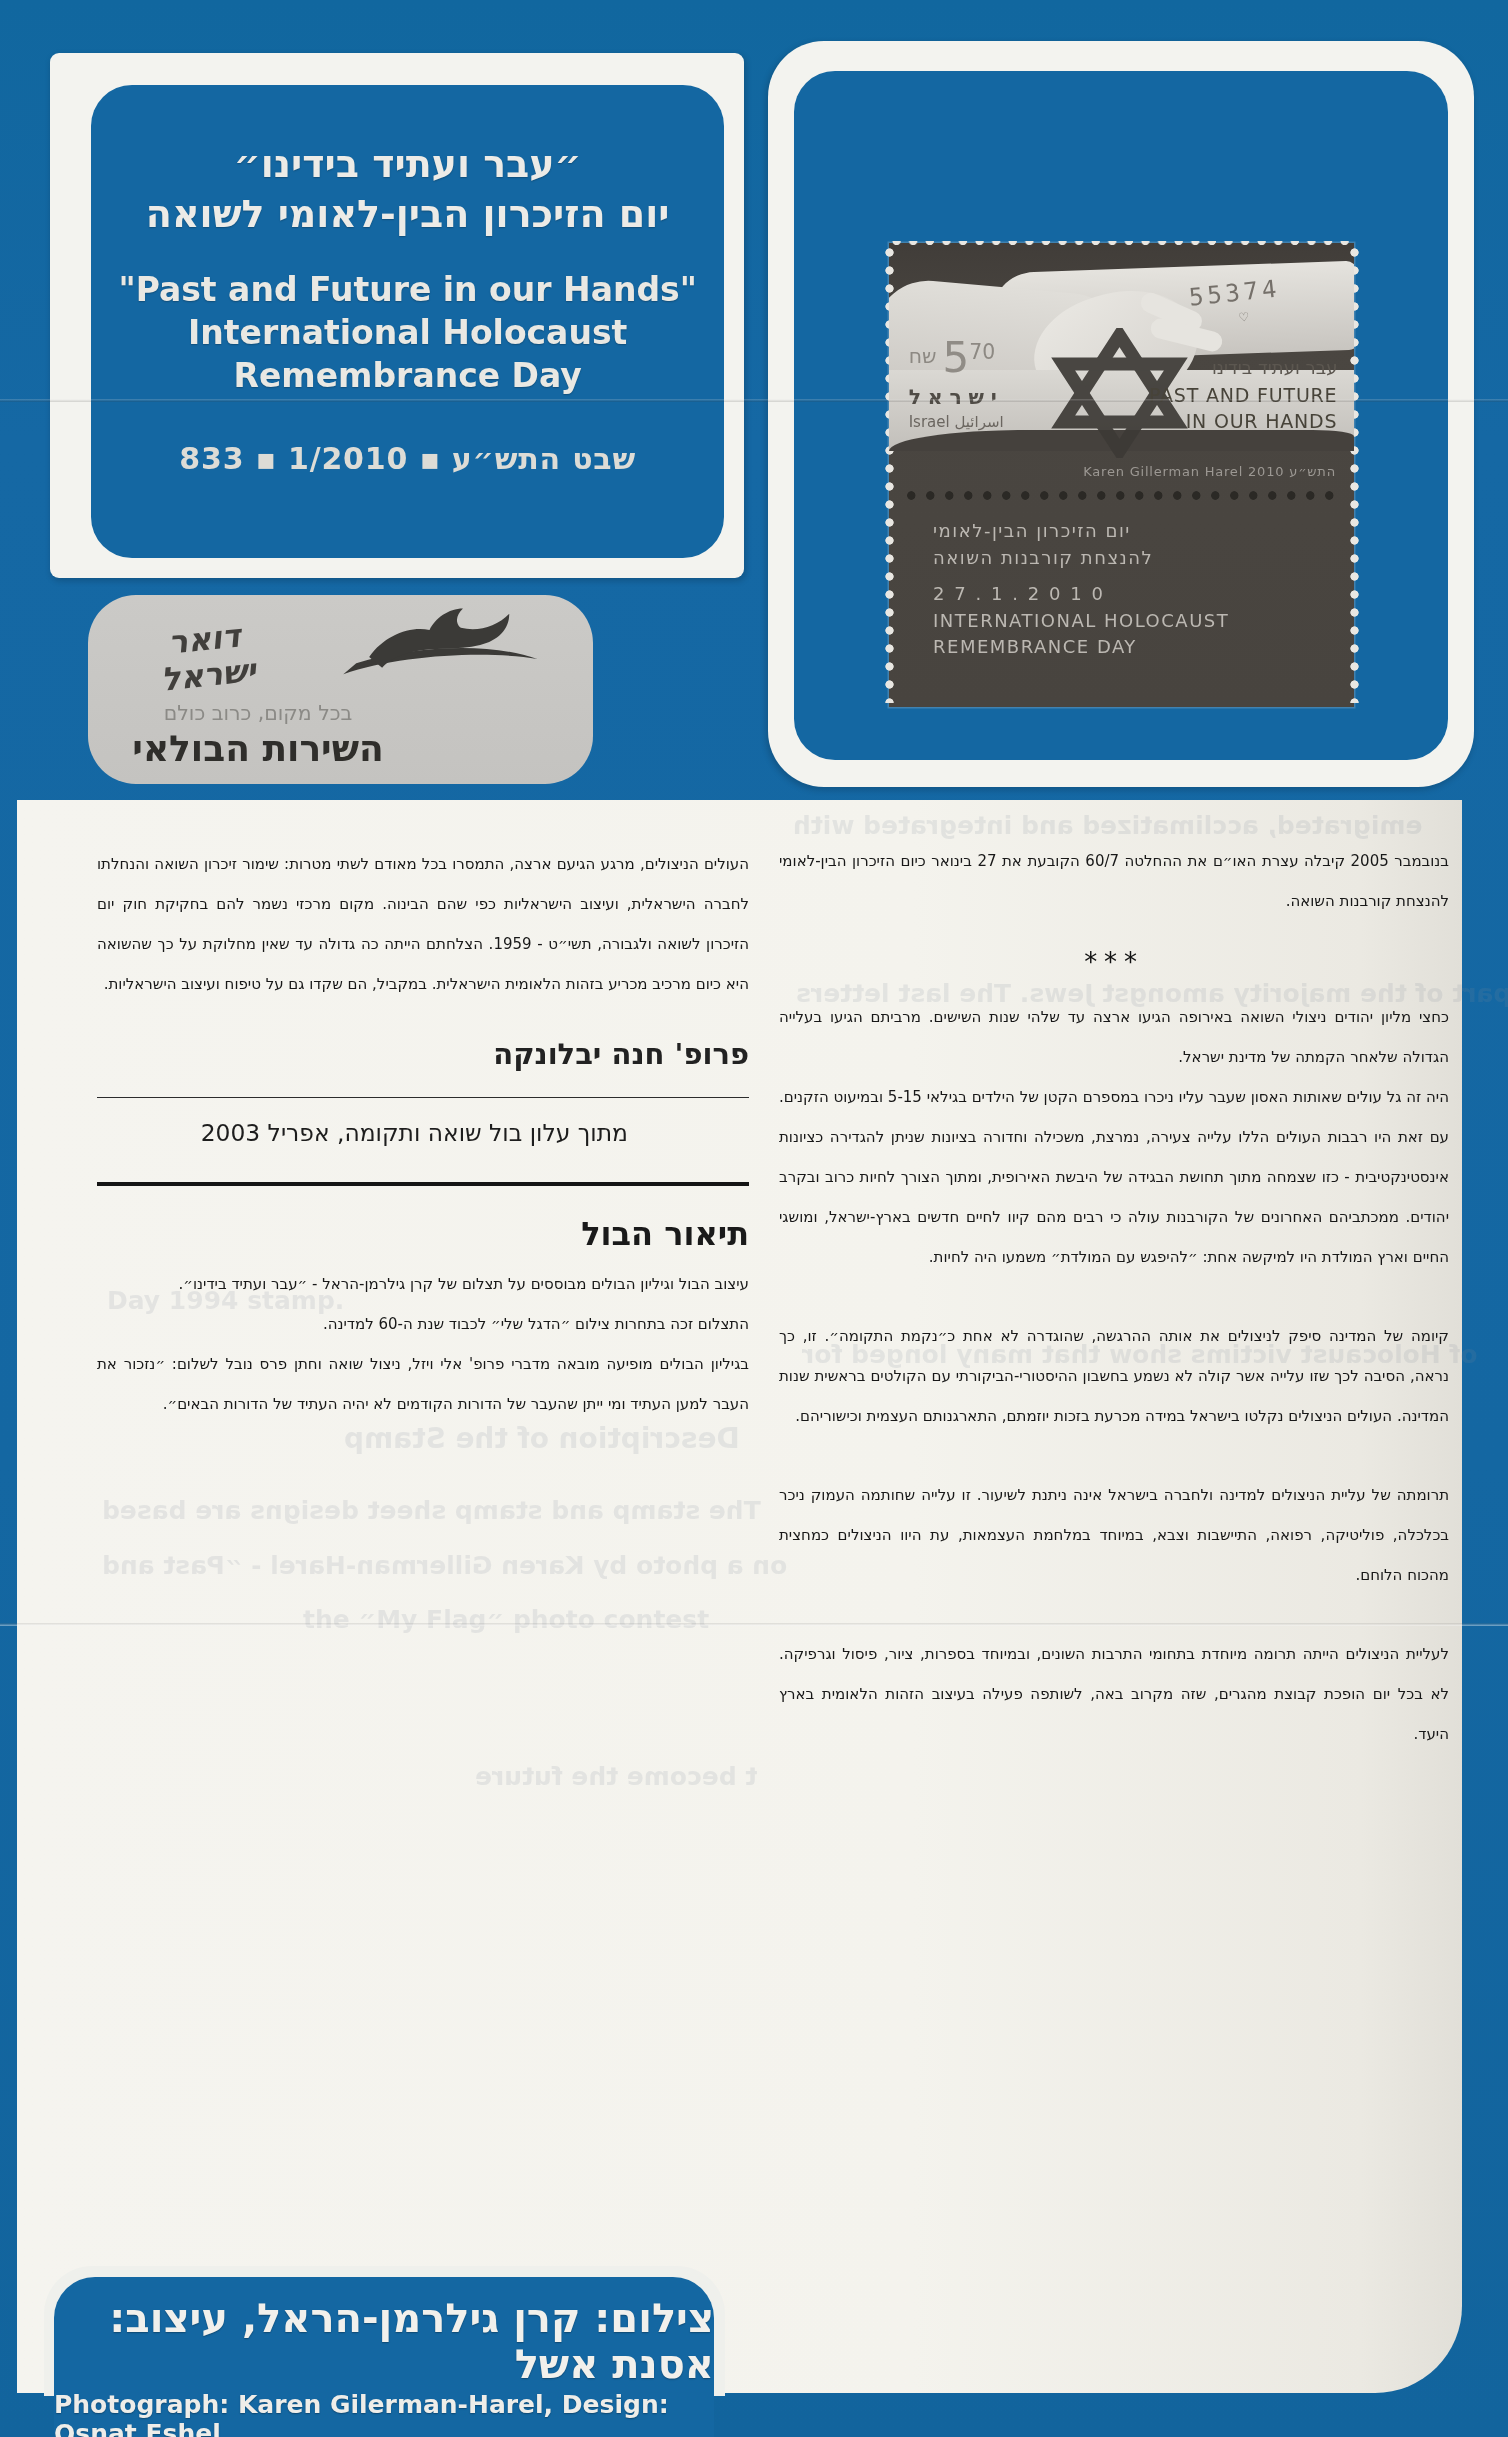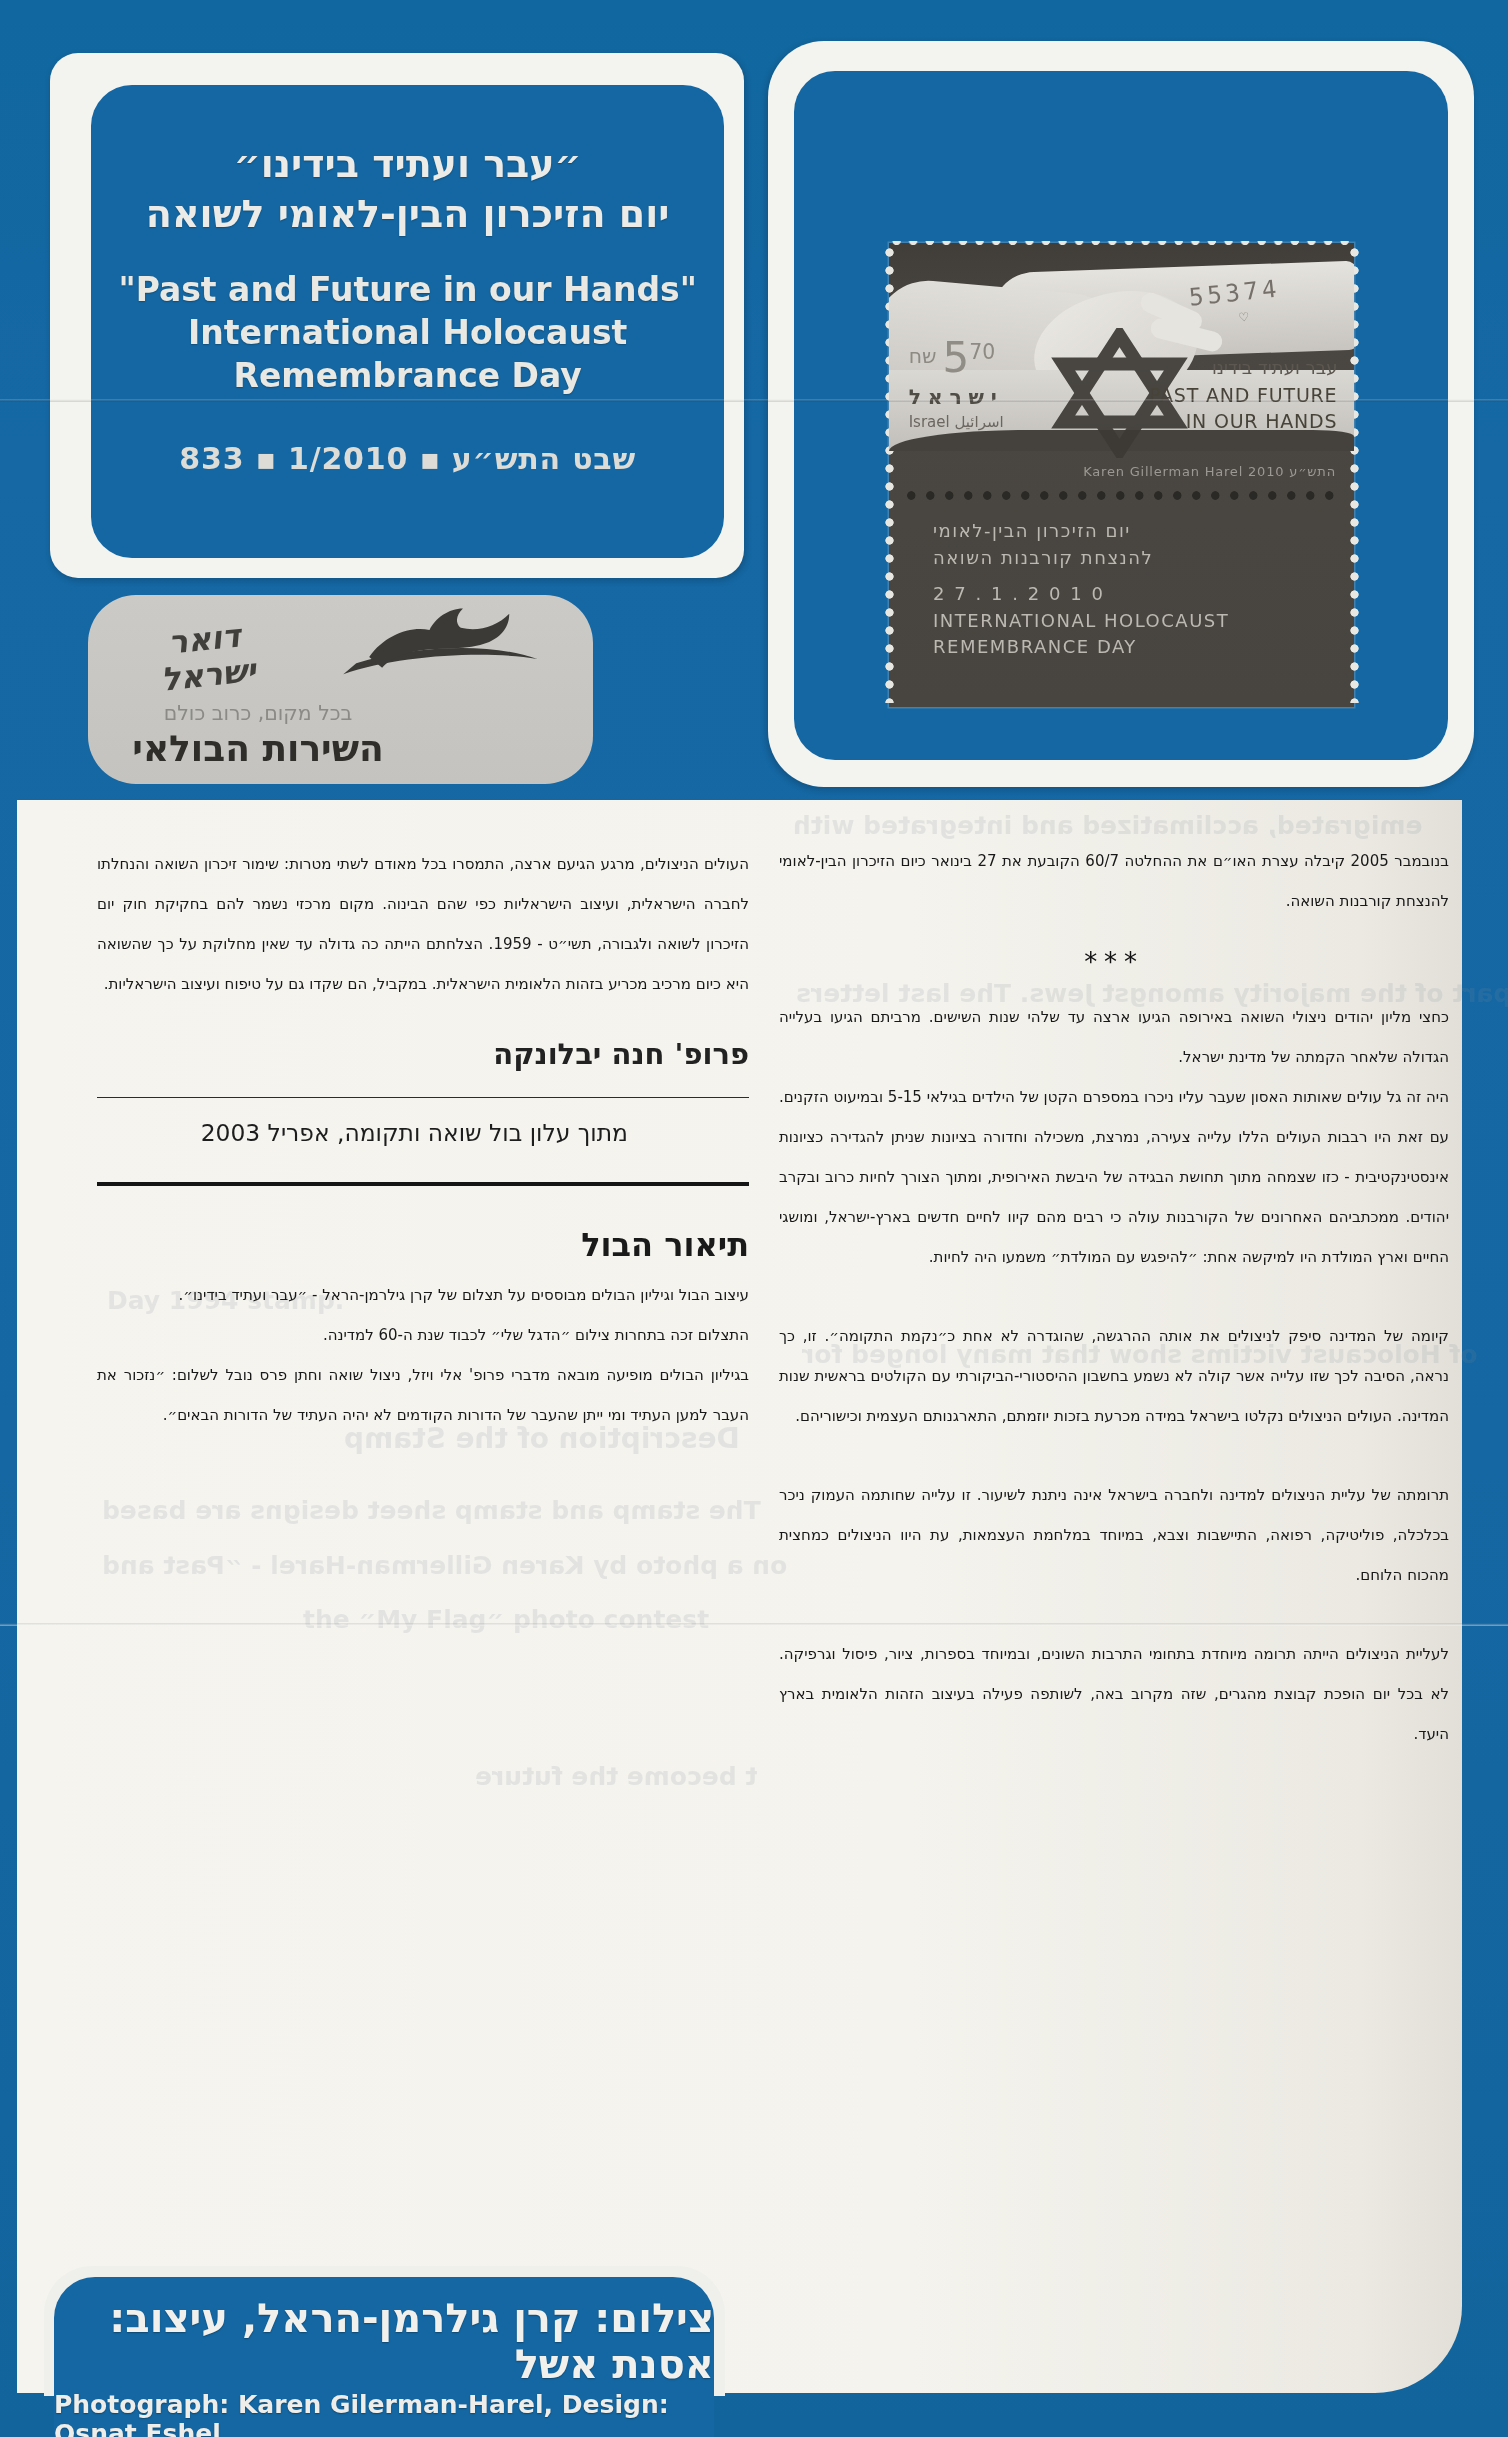--- a/index.html
+++ b/index.html
@@ -2,21 +2,21 @@
 <html style="font-size:12px"><head>
 <meta charset="utf-8">
 <style>
   html,body{margin:0;padding:0;background:#8e9aa4;}
   .page{position:relative;width:1509px;height:2438px;overflow:hidden;
         background:linear-gradient(180deg,#11679f 0%,#1568a4 18%,#1467a2 60%,#12649d 100%);
         font-family:"DejaVu Sans",sans-serif;}
 
   
   .frame-l{position:absolute;left:50px;top:53px;width:694px;height:525px;
-           background:#f3f3ef;border-radius:28px;box-shadow:1.5px 2.3px 6px rgba(0,0,0,.18);}
+           background:#f3f3ef;border-radius:9px;box-shadow:1.5px 2.3px 6px rgba(0,0,0,.18);}
   .inner-l{position:absolute;left:41px;top:32px;right:19.7px;bottom:19.7px;background:#1467a2;
            border-radius:41px;display:flex;flex-direction:column;align-items:center;padding-top:54px;box-sizing:border-box;}
   .heb-title{font-size:38px;font-weight:bold;line-height:50px;color:#ecebe7;direction:rtl;text-align:center;text-shadow:0 0.8px 1.5px rgba(0,0,0,.25);}
   .en-title{margin-top:29px;font-size:33px;font-weight:bold;line-height:43px;color:#e9e8e3;text-align:center;text-shadow:0 0.8px 1.5px rgba(0,0,0,.25);}
   .issue-line{margin-top:44px;font-size:30px;font-weight:bold;color:#dddcd6;direction:rtl;letter-spacing:0.8px;}
 
   
   .logo-panel{position:absolute;left:88px;top:595px;width:505px;height:189px;
               background:linear-gradient(180deg,#cbcac7,#c4c3c0);border-radius:48px;}
   .gazelle{position:absolute;left:223px;top:7.6px;width:250px;height:97px;}
@@ -81,21 +81,21 @@
   .col{position:absolute;direction:rtl;z-index:3;}
   .col-left{left:97px;top:844px;width:652px;}
   .col-right{left:779px;top:841px;width:670px;}
   .col p{font-size:15px;line-height:40px;text-align:justify;color:#181818;margin:0;}
   .stars{direction:ltr;text-align:center;font-size:26px;letter-spacing:6.8px;color:#111;margin:26px 0 19.7px;}
   .gap-lg{margin-top:39px !important;}
   .signature{margin-top:33px;font-size:29px;font-weight:bold;color:#222;}
   .rule-thin{margin:26px 0 0;border:none;border-top:1.5px solid #2c2c2c;width:100%;}
   .source-line{margin-top:21px;font-size:23.4px;color:#1d1d1d;padding-right:121px;}
   .rule-thick{margin:35px 0 0;border:none;border-top:4.5px solid #151515;width:100%;}
-  .section-title{margin-top:40px;font-size:32px;font-weight:bold;color:#1a1a1a;}
+  .section-title{margin-top:29px;font-size:32px;font-weight:bold;color:#1a1a1a;}
   .col-left .section-body{margin-top:10.6px;}
 
   
   .footer-white{position:absolute;left:44px;top:2266px;width:681px;height:130px;background:#eff0ec;border-radius:48px 48px 0 0;z-index:4;}
   .footer-blue{position:absolute;left:54px;top:2277px;width:660px;height:161px;background:#1467a2;
                border-radius:41px 41px 0 0;z-index:5;display:flex;flex-direction:column;align-items:center;padding-top:18px;box-sizing:border-box;}
   .credit-he{font-size:40px;font-weight:bold;color:#f1f0ec;direction:rtl;text-shadow:0 0.8px 1.5px rgba(0,0,0,.3);}
   .credit-en{margin-top:3px;font-size:25px;font-weight:bold;color:#eeedе9}
   .credit-en{margin-top:3px;font-size:25px;font-weight:bold;color:#eeede9;text-shadow:0 0.8px 1.5px rgba(0,0,0,.3);}
 

